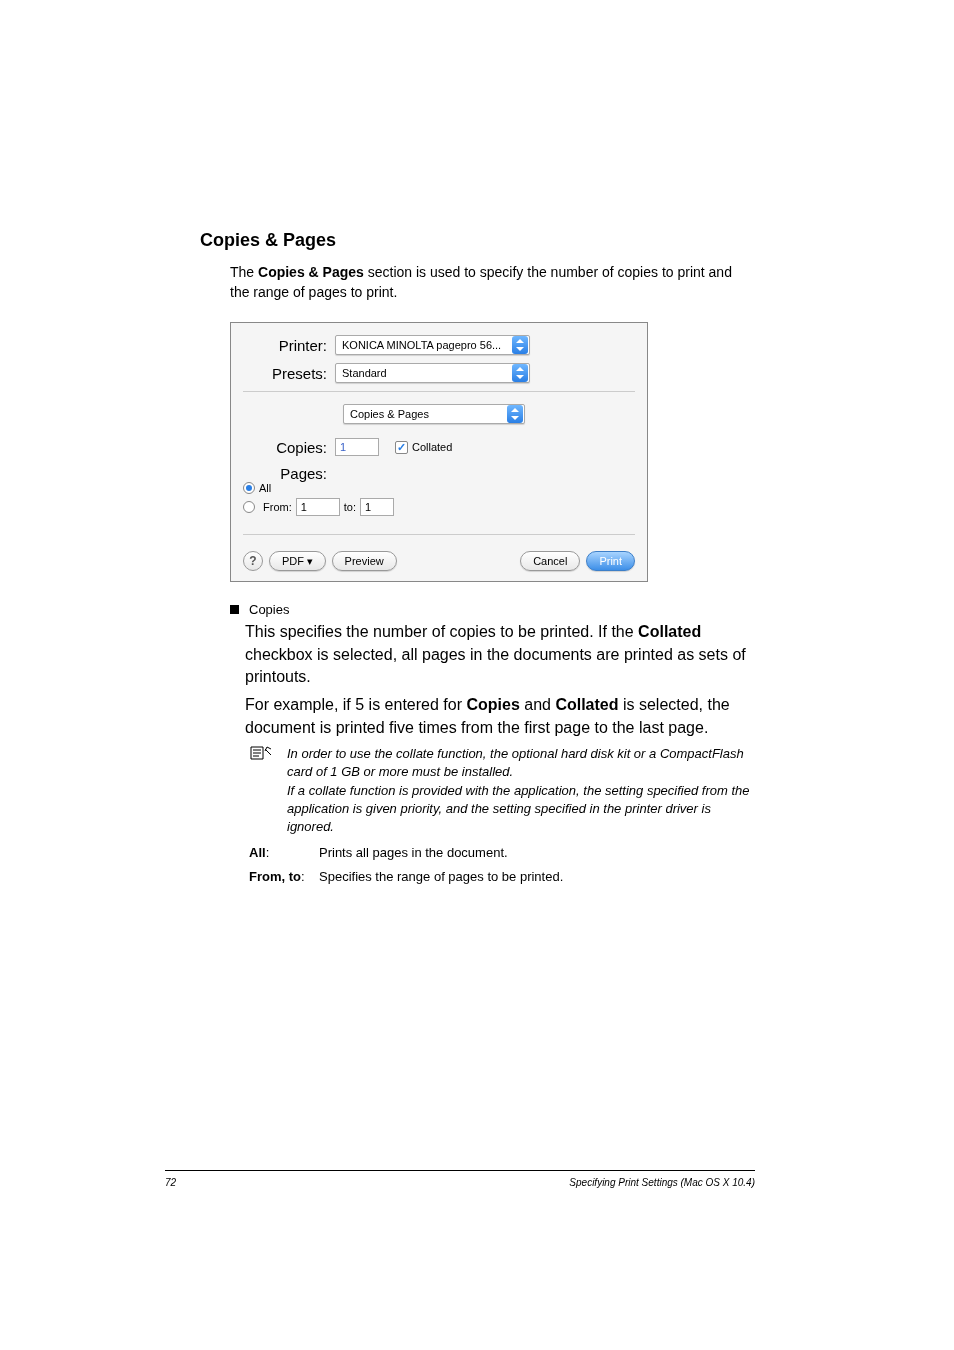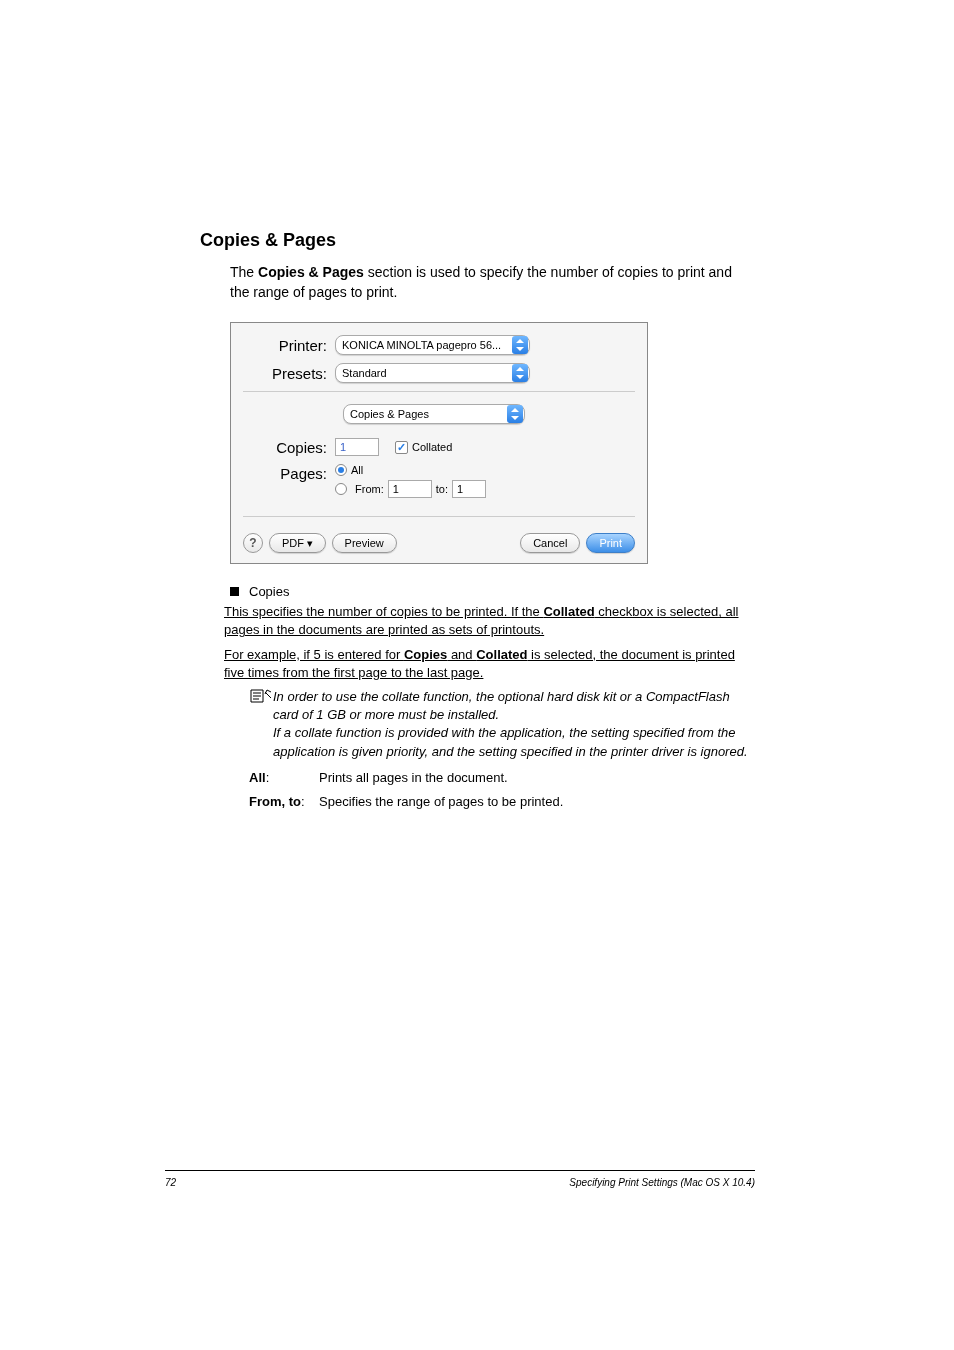--- a/index.html
+++ b/index.html
@@ -50,21 +50,21 @@
       width: 92px;
       text-align: right;
       padding-right: 8px;
       font-size: 15px;
     }
     .select {
       display: flex;
       align-items: center;
       border: 1px solid #aaa;
       background: #fff;
-      border-radius: 8px;
+      border-radius: 2px;
       height: 20px;
       box-shadow: 0 1px 1px rgba(0,0,0,0.15);
     }
     .select-body {
       flex: 1;
       padding: 0 6px;
       font-size: 11px;
       white-space: nowrap;
       overflow: hidden;
     }
@@ -178,30 +178,29 @@
       gap: 10px;
       margin-bottom: 4px;
     }
     .bullet-sq {
       width: 9px; height: 9px;
       background: #000;
       margin-top: 3px;
       flex-shrink: 0;
     }
     .body-p {
-      font-size: 13px;
+      font-size: 16px;
       line-height: 1.4;
-      margin-left: 24px;
+      margin-left: 45px;
       margin-bottom: 6px;
-      text-decoration: underline;
     }
     .note-wrap {
       display: flex;
       margin-left: 49px;
-      gap: 0;
+      gap: 14px;
       font-style: italic;
       font-size: 13px;
       line-height: 1.4;
       margin-bottom: 6px;
     }
     .note-icon {
       font-style: normal;
       flex-shrink: 0;
       width: 24px;
       height: 18px;
@@ -264,21 +263,21 @@
       </div>
       <div class="row">
         <div class="row-label">Copies:</div>
         <div class="num-input">1</div>
         <div style="width:16px;"></div>
         <div class="checkbox">
             <span class="check-mark">✓</span>
           </div>
         <span>Collated</span>
       </div>
-      <div style="display:flex;">
+      <div style="display:flex;flex-direction:column;">
         <div class="row-label" style="margin-top:1px;">Pages:</div>
         <div>
           <div style="display:flex;align-items:center;margin-bottom:4px;">
             <div class="radio selected"></div>
             <span>All</span>
           </div>
           <div style="display:flex;align-items:center;gap:4px;">
             <div class="radio"></div>
             <span>From:</span>
             <div class="num-input" style="color:#000;">1</div>

